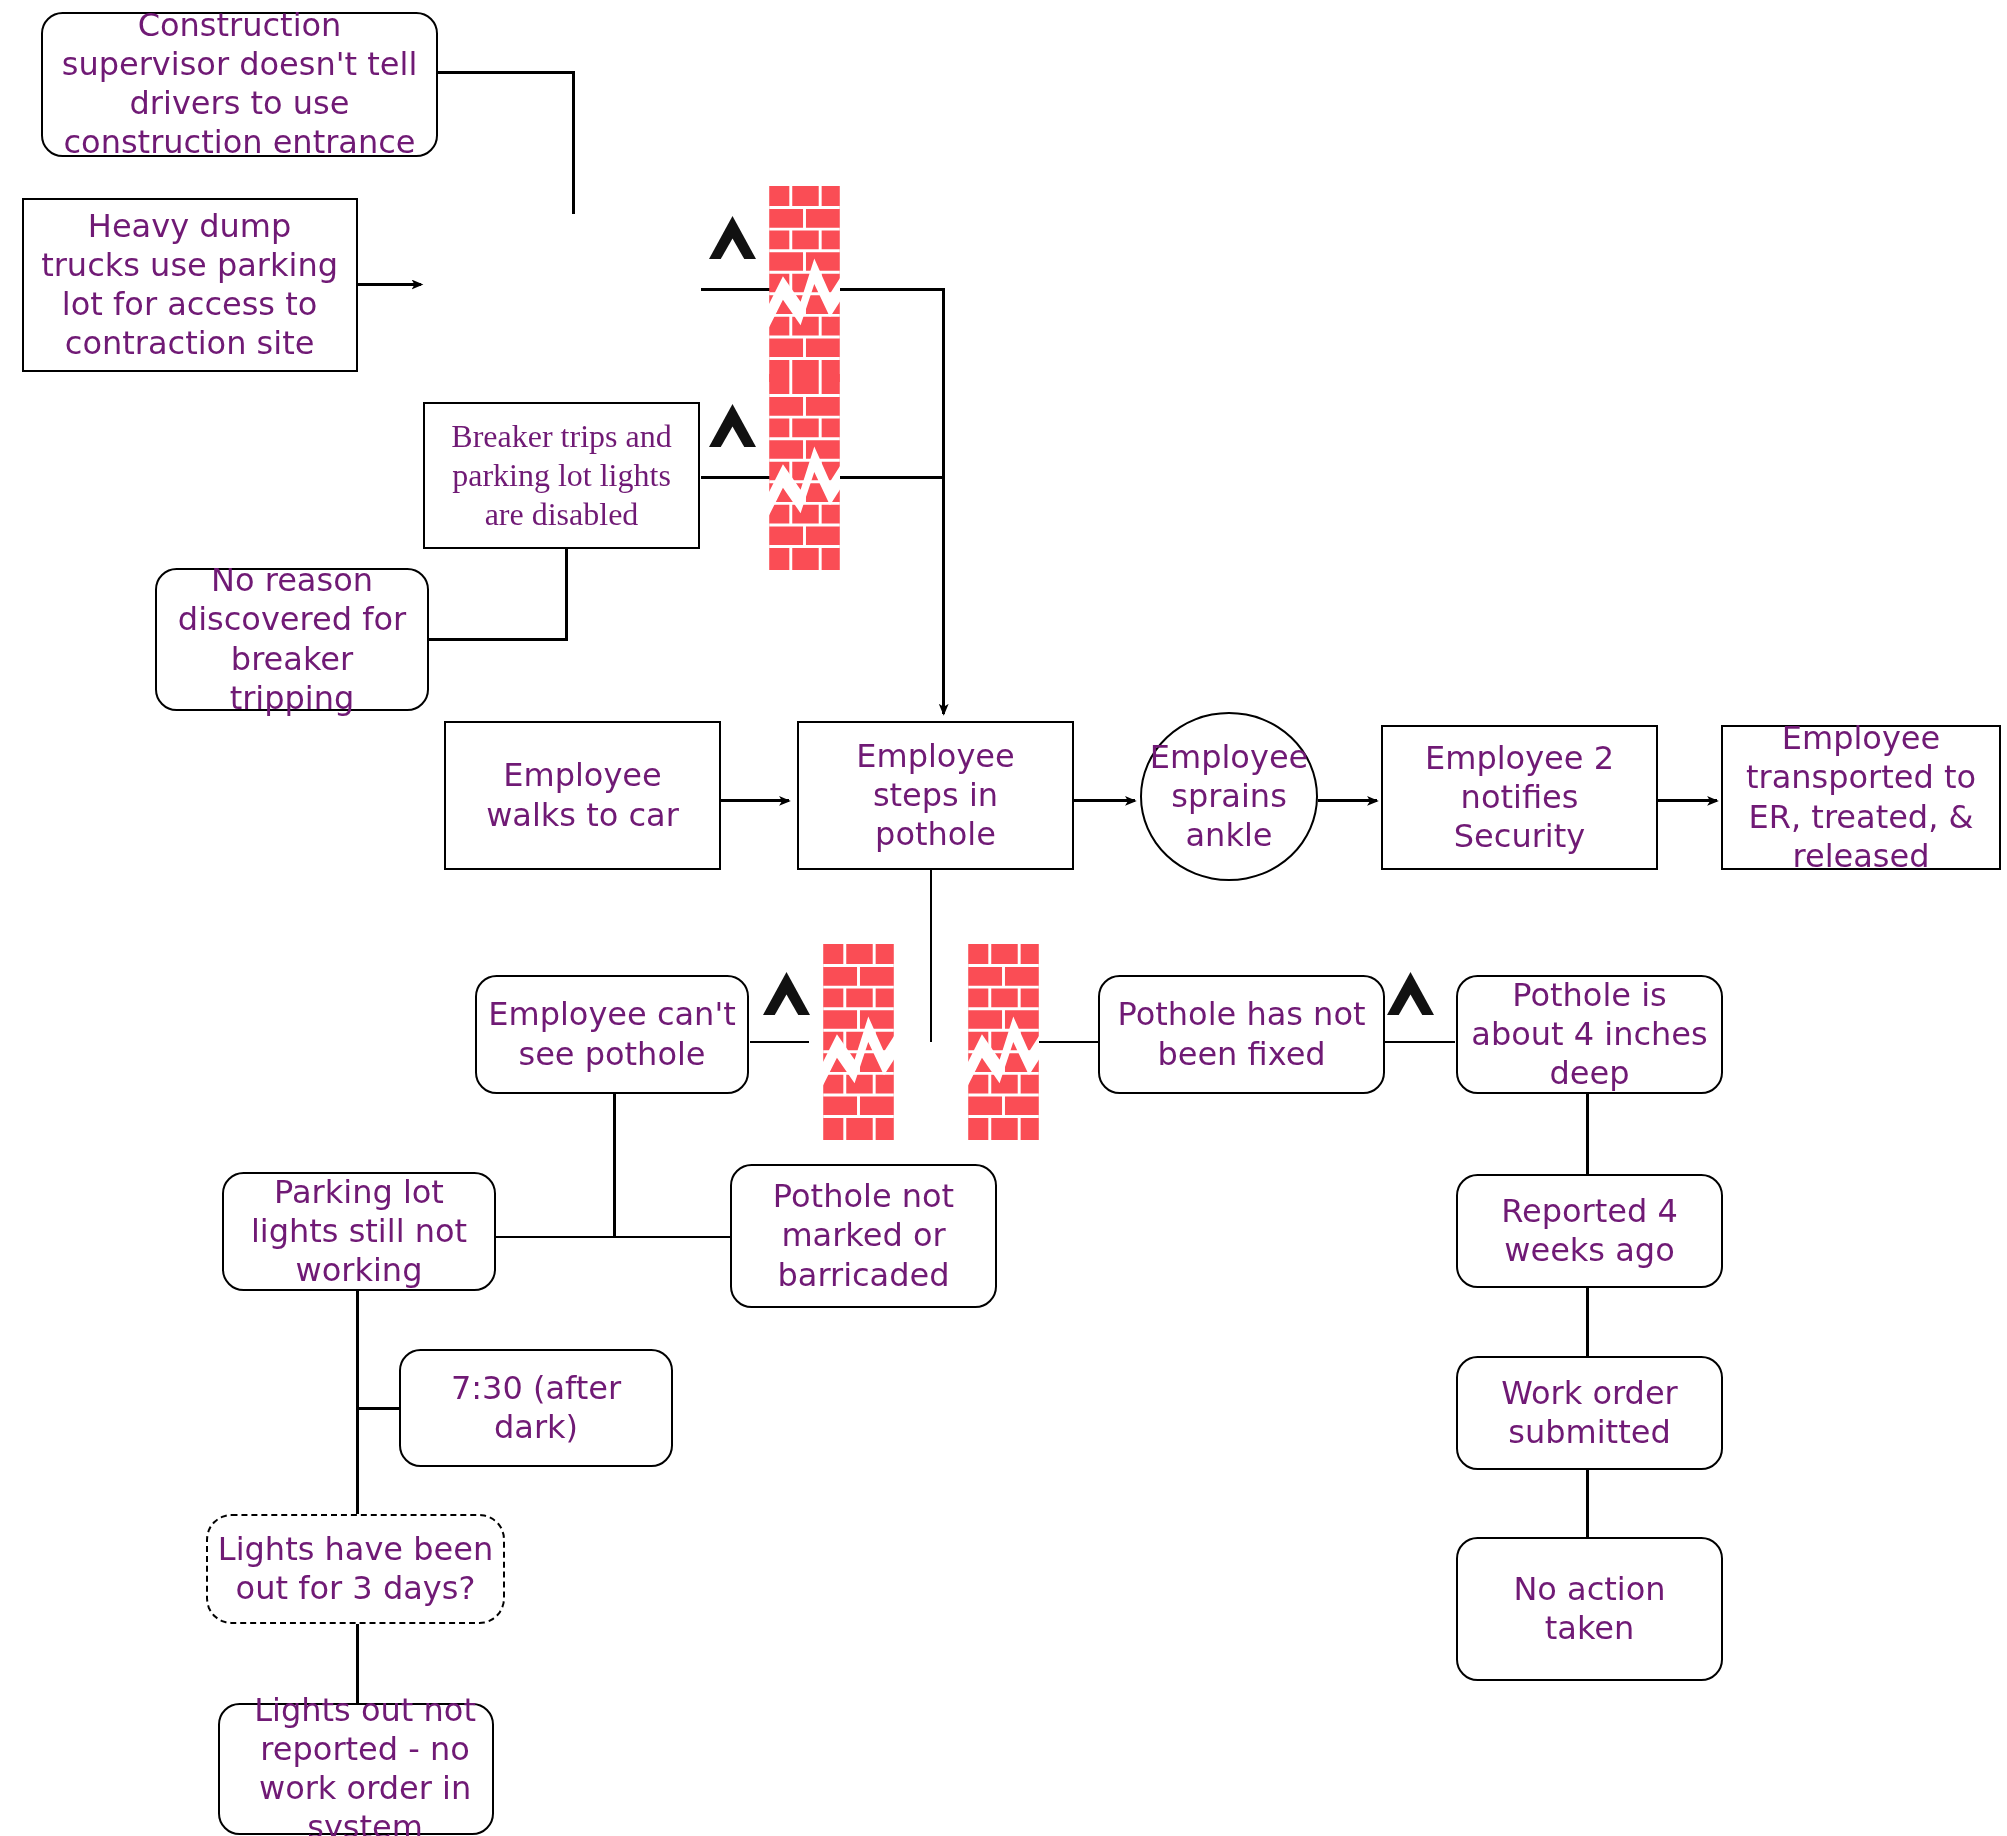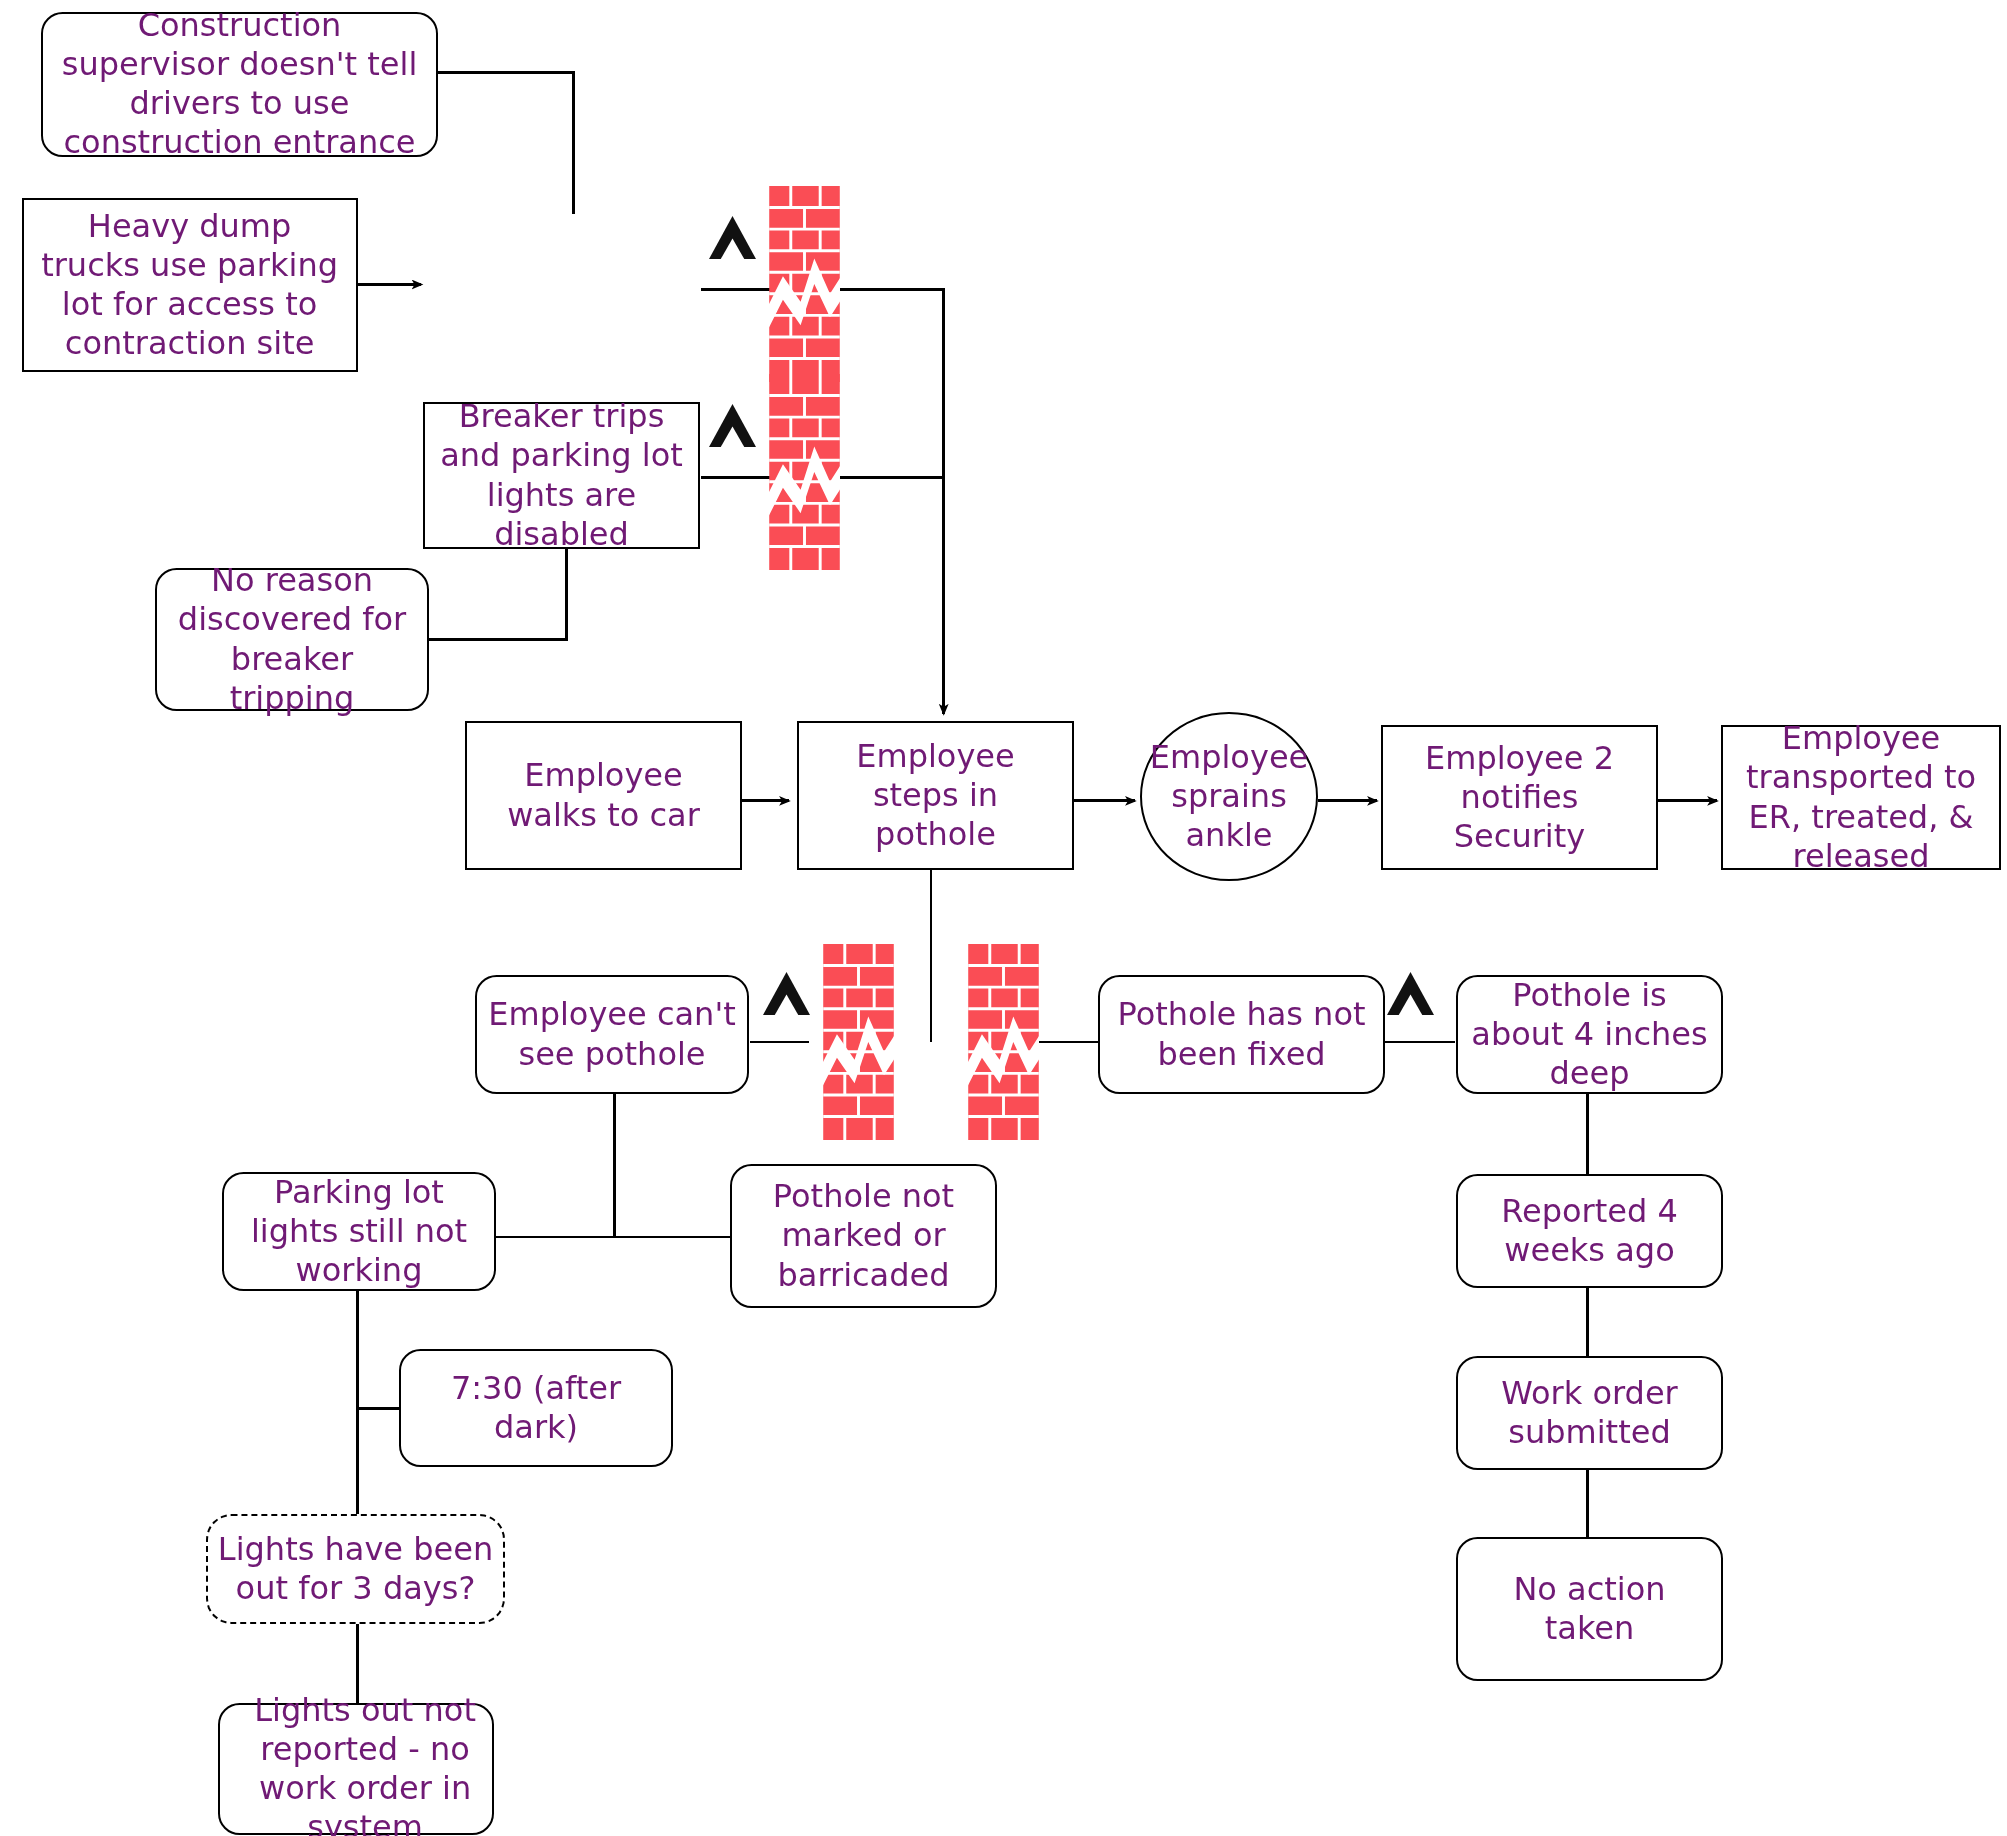--- a/index.html
+++ b/index.html
@@ -243,29 +243,29 @@
 
   <div class="node rounded" style="left:41px; top:11.8px; width:397px; height:145px;">
     <span>Construction supervisor doesn't tell drivers to use construction entrance</span>
   </div>
 
   <div class="node sharp" style="left:21.6px; top:198px; width:336px; height:174px;">
     <span>Heavy dump trucks use parking lot for access to contraction site</span>
   </div>
 
 
-  <div class="node sharp" style="left:423px; top:402px; width:277px; height:147px;">
+  <div class="node sharp" style="left:423px; top:402px; width:277px; height:147px;font-family:Liberation Serif, serif;">
     <span>Breaker trips and parking lot lights are disabled</span>
   </div>
 
   <div class="node rounded" style="left:155px; top:568px; width:274px; height:143px;">
     <span>No reason discovered for breaker tripping</span>
   </div>
 
-  <div class="node sharp" style="left:465px; top:721px; width:277px; height:149px;">
+  <div class="node sharp" style="left:444px; top:721px; width:277px; height:149px;">
     <span>Employee walks to car</span>
   </div>
 
   <div class="node sharp" style="left:797px; top:721px; width:277px; height:149px;">
     <span>Employee steps in pothole</span>
   </div>
 
   <div class="node ellipse" style="left:1140px; top:712px; width:178px; height:169px;">
     <span>Employee sprains ankle</span>
   </div>

